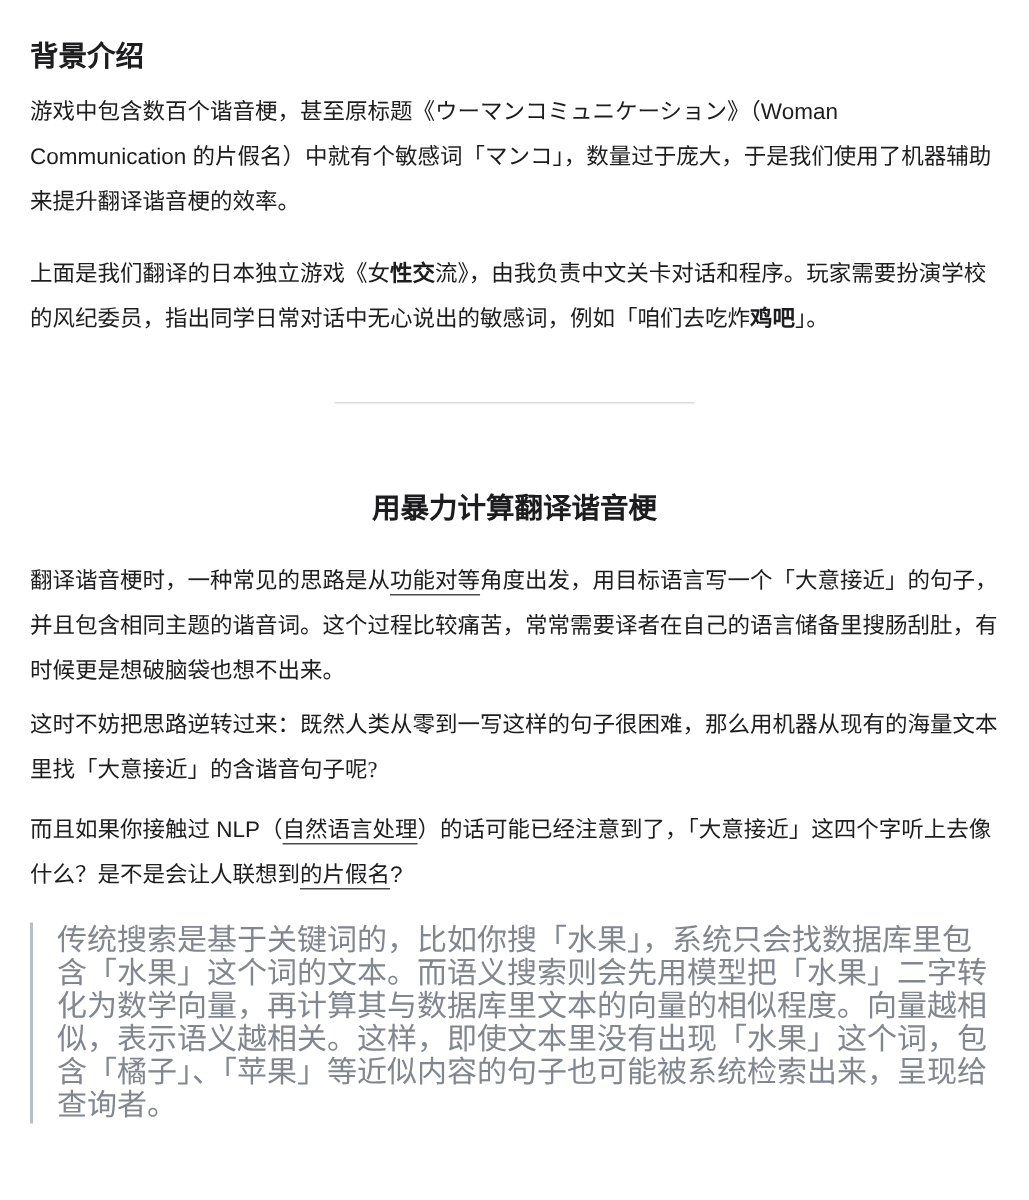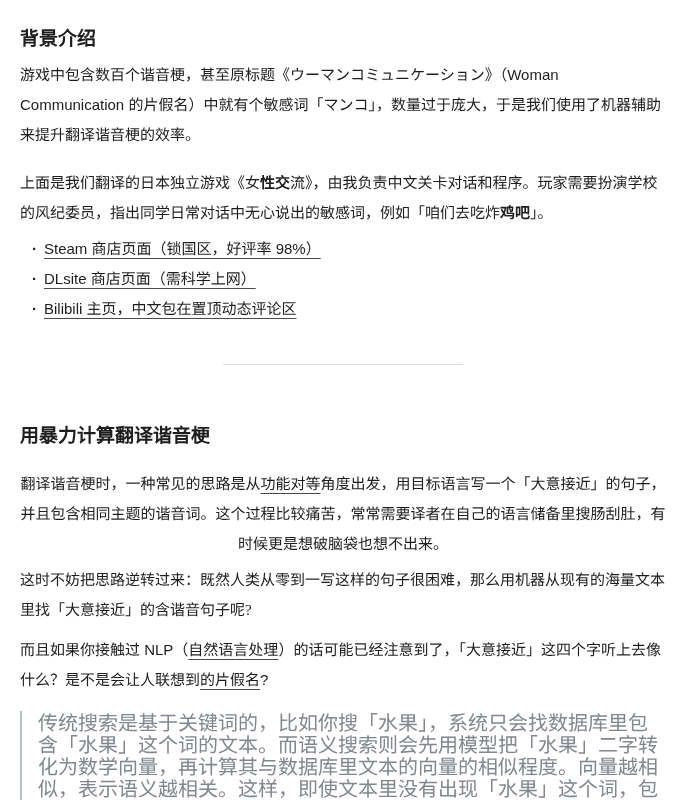--- a/index.html
+++ b/index.html
@@ -23,30 +23,31 @@
   }
   h2.section-heading {
     font-size: 19px;
     line-height: 26px;
     font-weight: 700;
     margin: 0;
     color: var(--text, #1d1d1f);
   }
   h2.section-heading.second {
     margin-top: 58px;
+    text-align: center;
   }
   p.body-text {
     font-size: 15px;
     line-height: 30px;
     margin: 0;
     color: var(--text, #1d1d1f);
   }
   p.body-text.first { margin-top: 18px; }
   p.body-text.after-para { margin-top: 8px; }
-  p.body-text.after-heading { margin-top: 20px; text-align: center; }
+  p.body-text.after-heading { margin-top: 20px; }
   p.body-text.gap-6 { margin-top: 6px; font-family: Liberation Serif, serif; }
   p.body-text.gap-10 { margin-top: 10px; }
   strong { font-weight: 700; }
   ul.link-list {
     margin: 6px 0 0 0;
     padding: 0 0 0 12px;
     list-style: none;
     font-size: 15px;
     line-height: 30px;
   }
@@ -82,25 +83,20 @@
 <body>
 
 <div class="page">
 
   <h2 class="section-heading">背景介绍</h2>
 
   <p class="body-text after-para">游戏中包含数百个谐音梗，甚至原标题《ウーマンコミュニケーション》（Woman Communication 的片假名）中就有个敏感词「マンコ」，数量过于庞大，于是我们使用了机器辅助来提升翻译谐音梗的效率。</p>
 
   <p class="body-text first"><span>上面是我们翻译的日本独立游戏《女</span><strong>性交</strong><span>流》，由我负责中文关卡对话和程序。玩家需要扮演学校的风纪委员，指出同学日常对话中无心说出的敏感词，例如「咱们去吃炸</span><strong>鸡吧</strong><span>」。</span></p>
 
-  <ul class="link-list">
-    <li><a class="text-link">Steam 商店页面（锁国区，好评率 98%）</a></li>
-    <li><a class="text-link">DLsite 商店页面（需科学上网）</a></li>
-    <li><a class="text-link">Bilibili 主页，中文包在置顶动态评论区</a></li>
-  </ul>
 
   <hr class="section-divider">
 
   <h2 class="section-heading second">用暴力计算翻译谐音梗</h2>
 
   <p class="body-text after-heading"><span>翻译谐音梗时，一种常见的思路是从</span><a class="text-link">功能对等</a><span>角度出发，用目标语言写一个「大意接近」的句子，并且包含相同主题的谐音词。这个过程比较痛苦，常常需要译者在自己的语言储备里搜肠刮肚，有时候更是想破脑袋也想不出来。</span></p>
 
   <p class="body-text gap-6">这时不妨把思路逆转过来：既然人类从零到一写这样的句子很困难，那么用机器从现有的海量文本里找「大意接近」的含谐音句子呢?</p>
 
   <p class="body-text gap-10"><span>而且如果你接触过 NLP（</span><a class="text-link">自然语言处理</a><span>）的话可能已经注意到了，「大意接近」这四个字听上去像什么？是不是会让人联想到</span><a class="text-link">的片假名</a><span>?</span></p>

